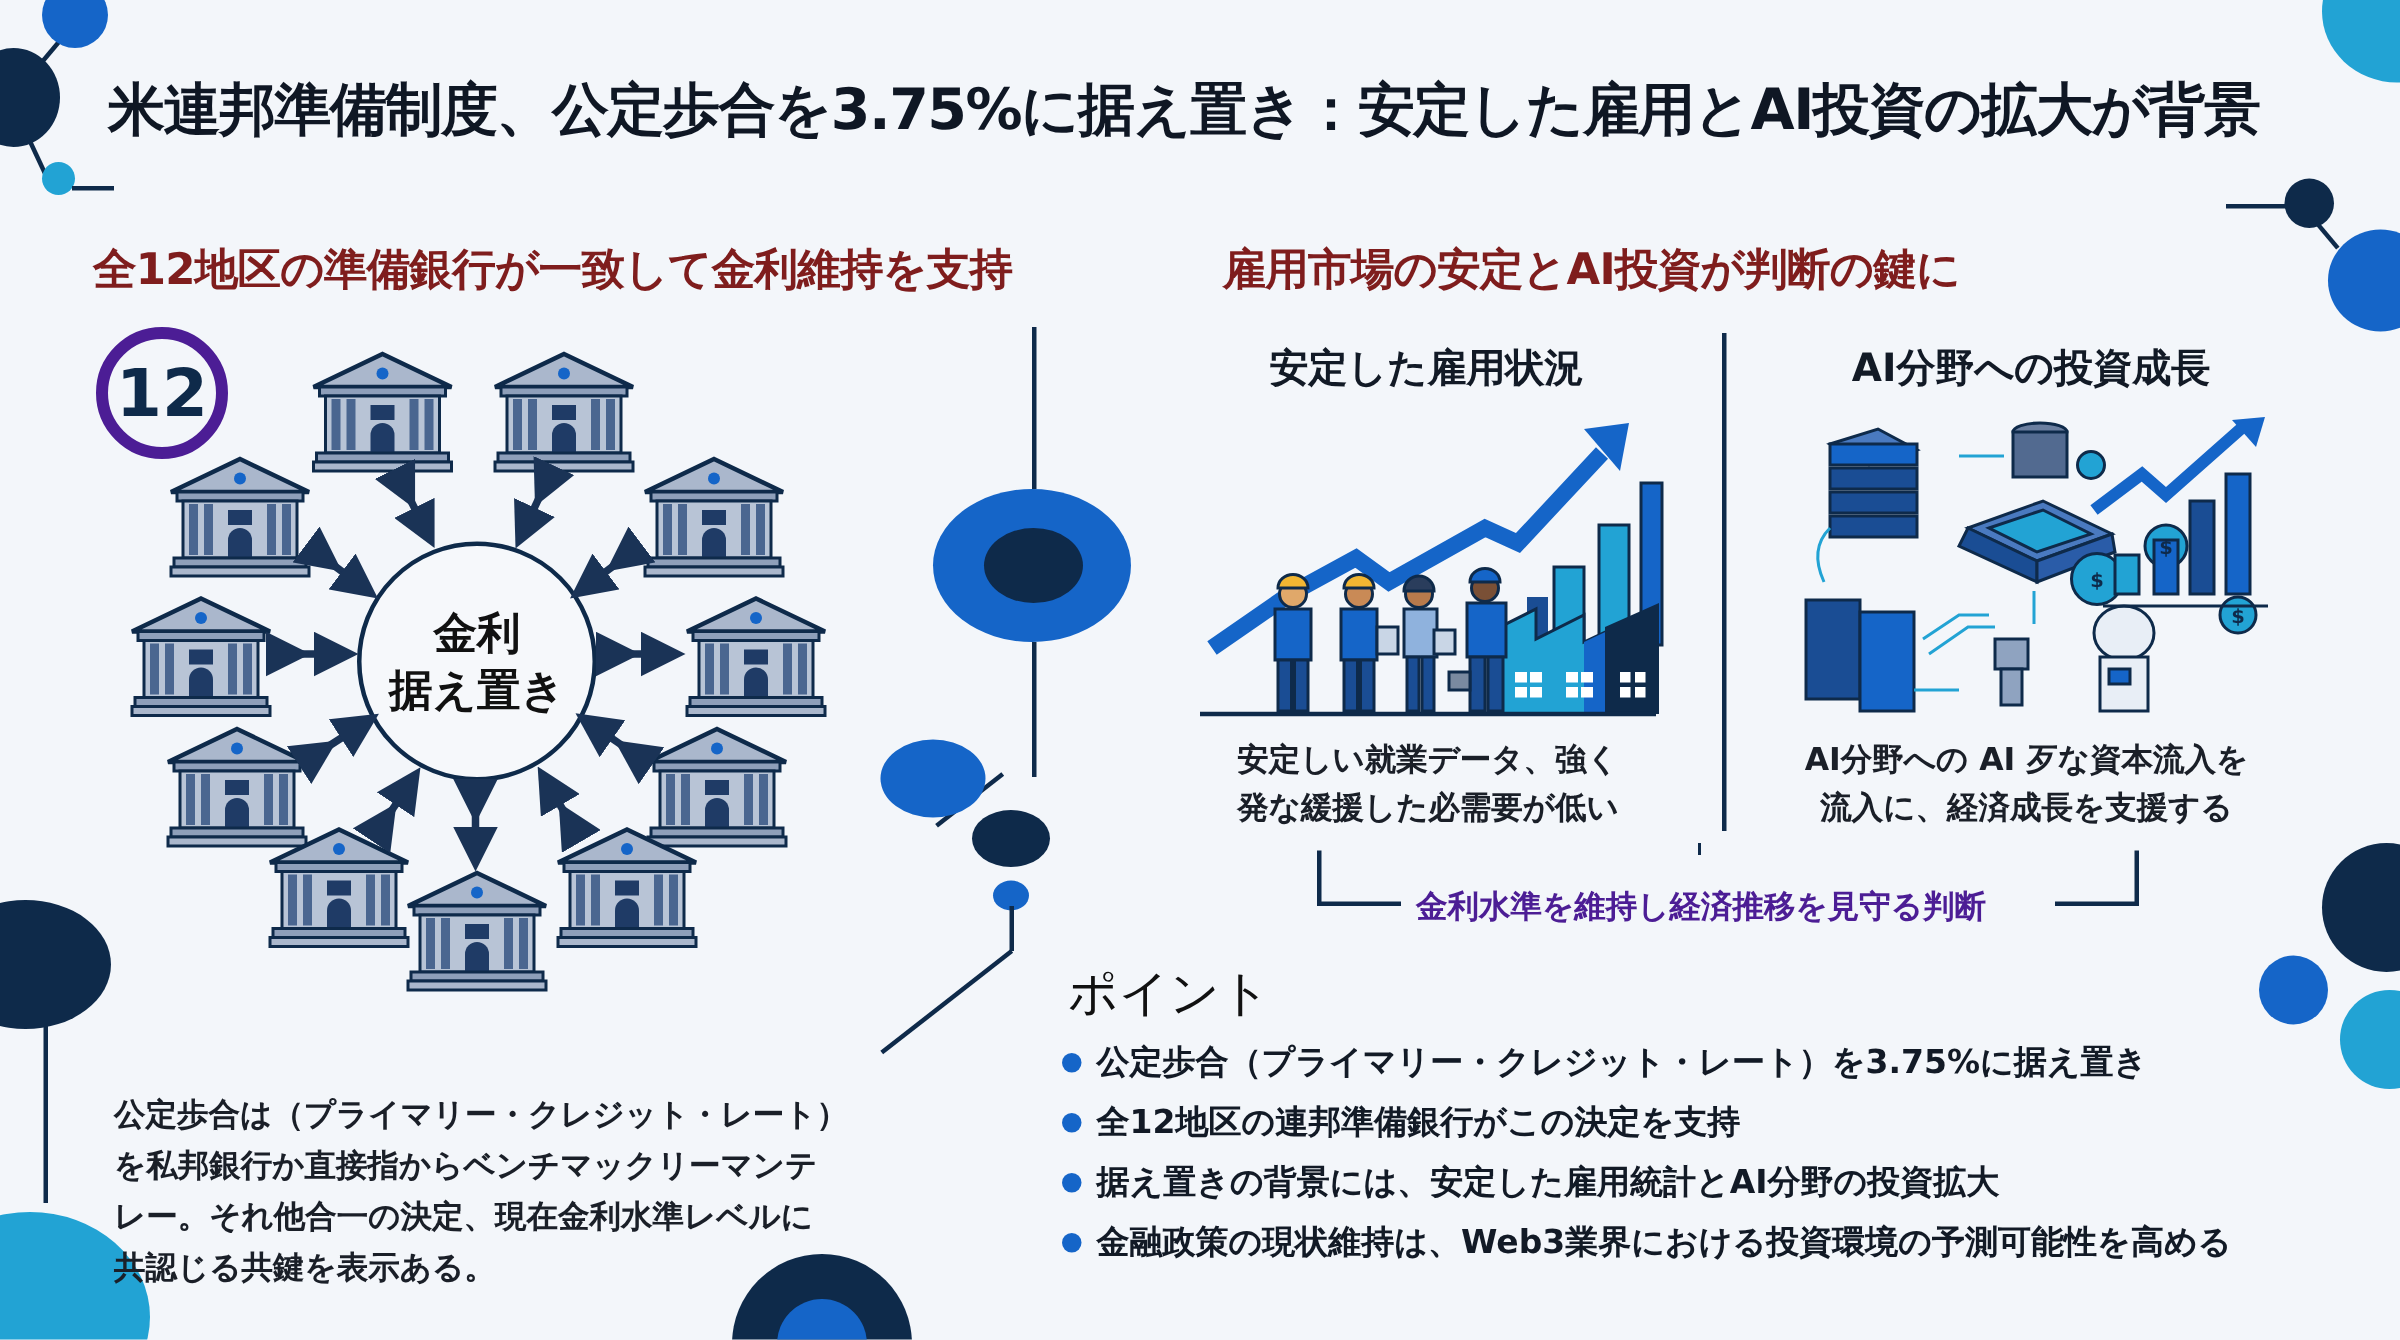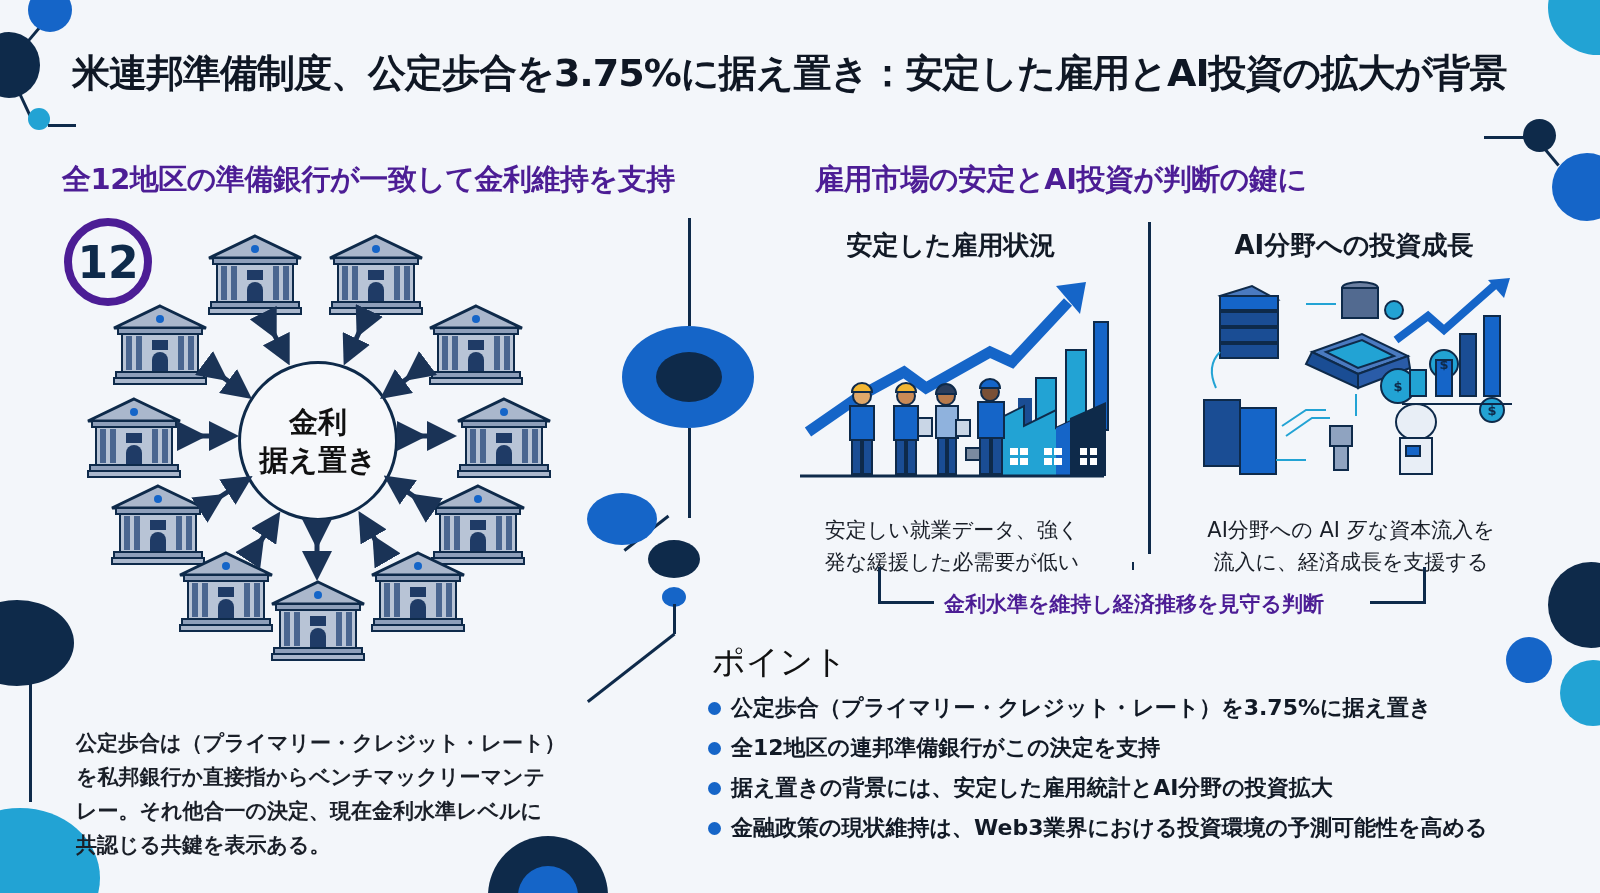--- a/index.html
+++ b/index.html
@@ -8,23 +8,23 @@
     background: #f3f6fa;
     font-family: "DejaVu Sans", "Liberation Sans", sans-serif;
     color: #121a26;
     position: relative;
   }
   .abs { position: absolute; }
   .title {
     left: 72px; top: 48px; font-size: 38px; font-weight: bold; letter-spacing: -1px;
     color: #0f1724; white-space: nowrap;
   }
-  .sec-head { font-size: 29px; font-weight: bold; white-space: nowrap; color: #4c1d95; letter-spacing: -0.5px; }
+  .sec-head { font-size: 29px; font-weight: bold; white-space: nowrap; color: #7f1d1d; letter-spacing: -0.5px; }
   .sub-head { font-size: 26px; font-weight: bold; white-space: nowrap; text-align: center; color: #121a26; }
-  .caption { font-size: 21px; font-weight: normal; line-height: 32px; text-align: center; white-space: nowrap; color: #1a1f28; margin-top: 24px; }
+  .caption { font-size: 21px; font-weight: bold; line-height: 32px; text-align: center; white-space: nowrap; color: #1a1f28; }
   .para { font-size: 21px; font-weight: bold; line-height: 34px; color: #1a1f28; white-space: nowrap; }
   .circle { position: absolute; border-radius: 50%; }
   .line { position: absolute; background: #0e2a4a; }
   .badge12 {
     left: 64px; top: 218px; width: 88px; height: 88px; border: 8px solid #4c1d95; border-radius: 50%;
     display: flex; align-items: center; justify-content: center; font-size: 44px; font-weight: bold; color: #0e2a4a;
   }
   .hub {
     left: 238px; top: 361px; width: 160px; height: 160px; border: 3px solid #0e2a4a; border-radius: 50%;
     background: #f6f8fb; display: flex; flex-direction: column; align-items: center; justify-content: center;

